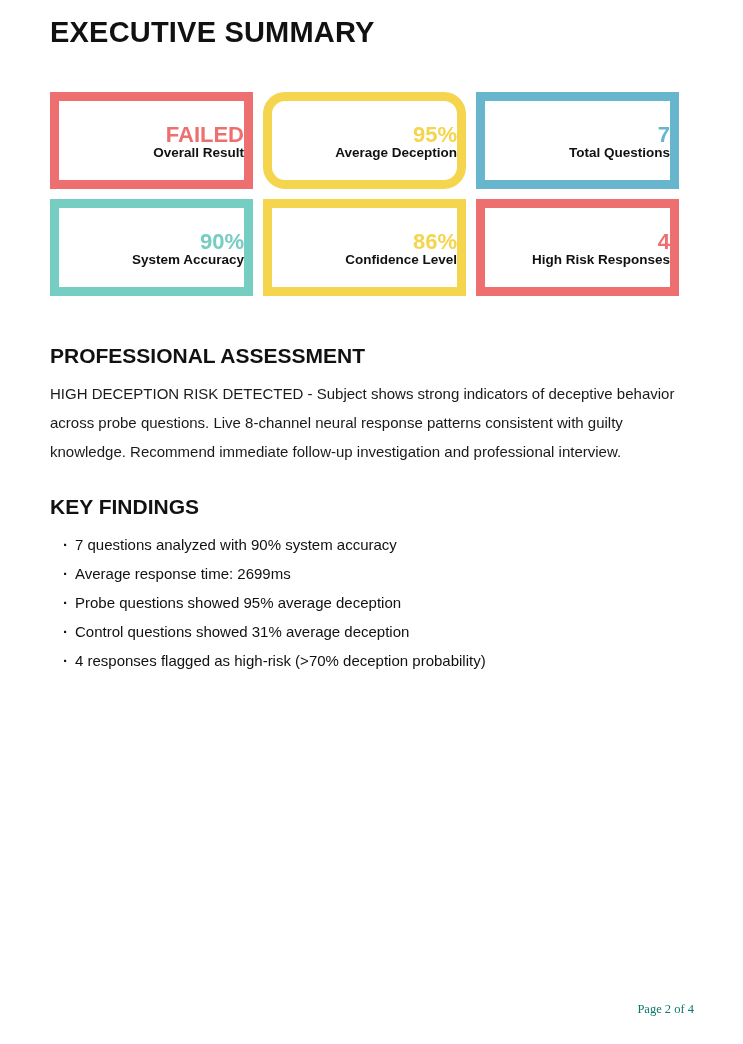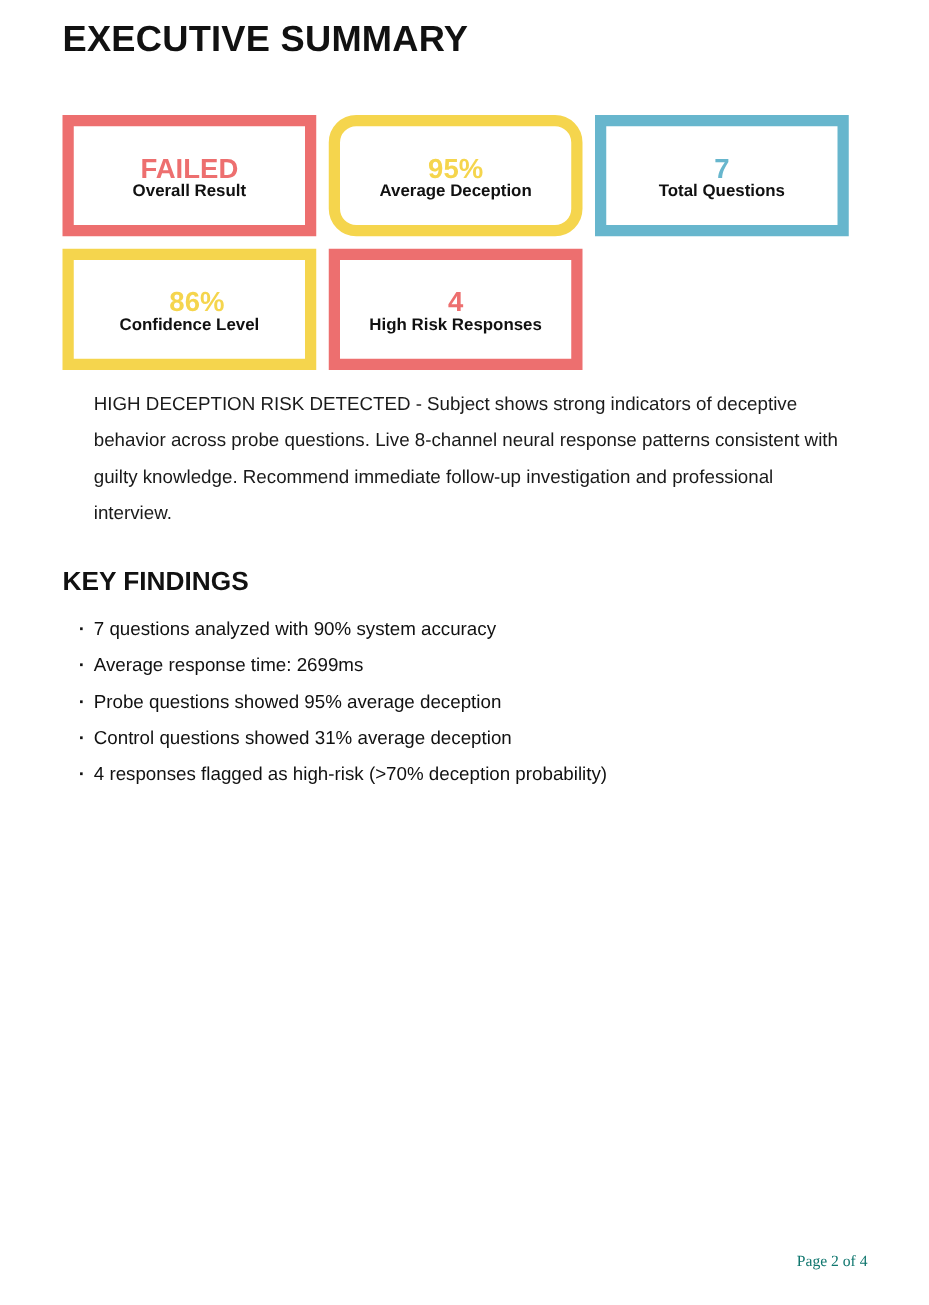--- a/index.html
+++ b/index.html
@@ -31,21 +31,21 @@
     display: grid;
     grid-template-columns: repeat(3, 1fr);
     gap: 10px;
   }
   .card {
     height: 97px;
     border: 9px solid #cccccc;
     background: #ffffff;
     display: flex;
     flex-direction: column;
-    align-items: center;
+    align-items: flex-end;
     justify-content: center;
     padding-top: 2px;
   }
   .card-value {
     font-size: 22px;
     font-weight: 700;
     line-height: 1;
   }
   .card-label {
     margin-top: 0;
@@ -61,21 +61,20 @@
     line-height: 1;
   }
   .pa-heading { margin-top: 49px; }
   .pa-body {
     margin-top: 13px;
     font-size: 15px;
     font-weight: 400;
     line-height: 29px;
     color: #1a1a1a;
     max-width: 650px;
-    margin-left: 25px;
   }
   .kf-heading { margin-top: 30px; }
   .findings {
     list-style: none;
     margin-top: 13px;
     padding-left: 13px;
   }
   .findings li {
     font-size: 15px;
     font-weight: 400;
@@ -115,33 +114,38 @@
     <div class="card" style="border-color: rgb(245, 213, 77); border-radius: 22px;">
       <div class="card-value" style="color: rgb(245, 213, 77);">95%</div>
       <div class="card-label">Average Deception</div>
     </div>
 
     <div class="card" style="border-color: rgb(103, 182, 205);">
       <div class="card-value" style="color: rgb(103, 182, 205);">7</div>
       <div class="card-label">Total Questions</div>
     </div>
 
+    <div class="card" style="border-color: rgb(118, 205, 193);">
+      <div class="card-value" style="color: rgb(118, 205, 193);">90%</div>
+      <div class="card-label">System Accuracy</div>
+    </div>
 
     <div class="card" style="border-color: rgb(245, 213, 77);">
       <div class="card-value" style="color: rgb(245, 213, 77); margin-left: 12px;">86%</div>
       <div class="card-label">Confidence Level</div>
     </div>
 
     <div class="card" style="border-color: rgb(237, 111, 111);">
       <div class="card-value" style="color: rgb(237, 111, 111);">4</div>
       <div class="card-label">High Risk Responses</div>
     </div>
 
   </div>
 
+  <h2 class="section-heading pa-heading">PROFESSIONAL ASSESSMENT</h2>
   <p class="pa-body">HIGH DECEPTION RISK DETECTED - Subject shows strong indicators of deceptive behavior across probe questions. Live 8-channel neural response patterns consistent with guilty knowledge. Recommend immediate follow-up investigation and professional interview.</p>
 
   <h2 class="section-heading kf-heading">KEY FINDINGS</h2>
   <ul class="findings">
     <li>7 questions analyzed with 90% system accuracy</li>
     <li>Average response time: 2699ms</li>
     <li>Probe questions showed 95% average deception</li>
     <li>Control questions showed 31% average deception</li>
     <li>4 responses flagged as high-risk (&gt;70% deception probability)</li>
   </ul>

